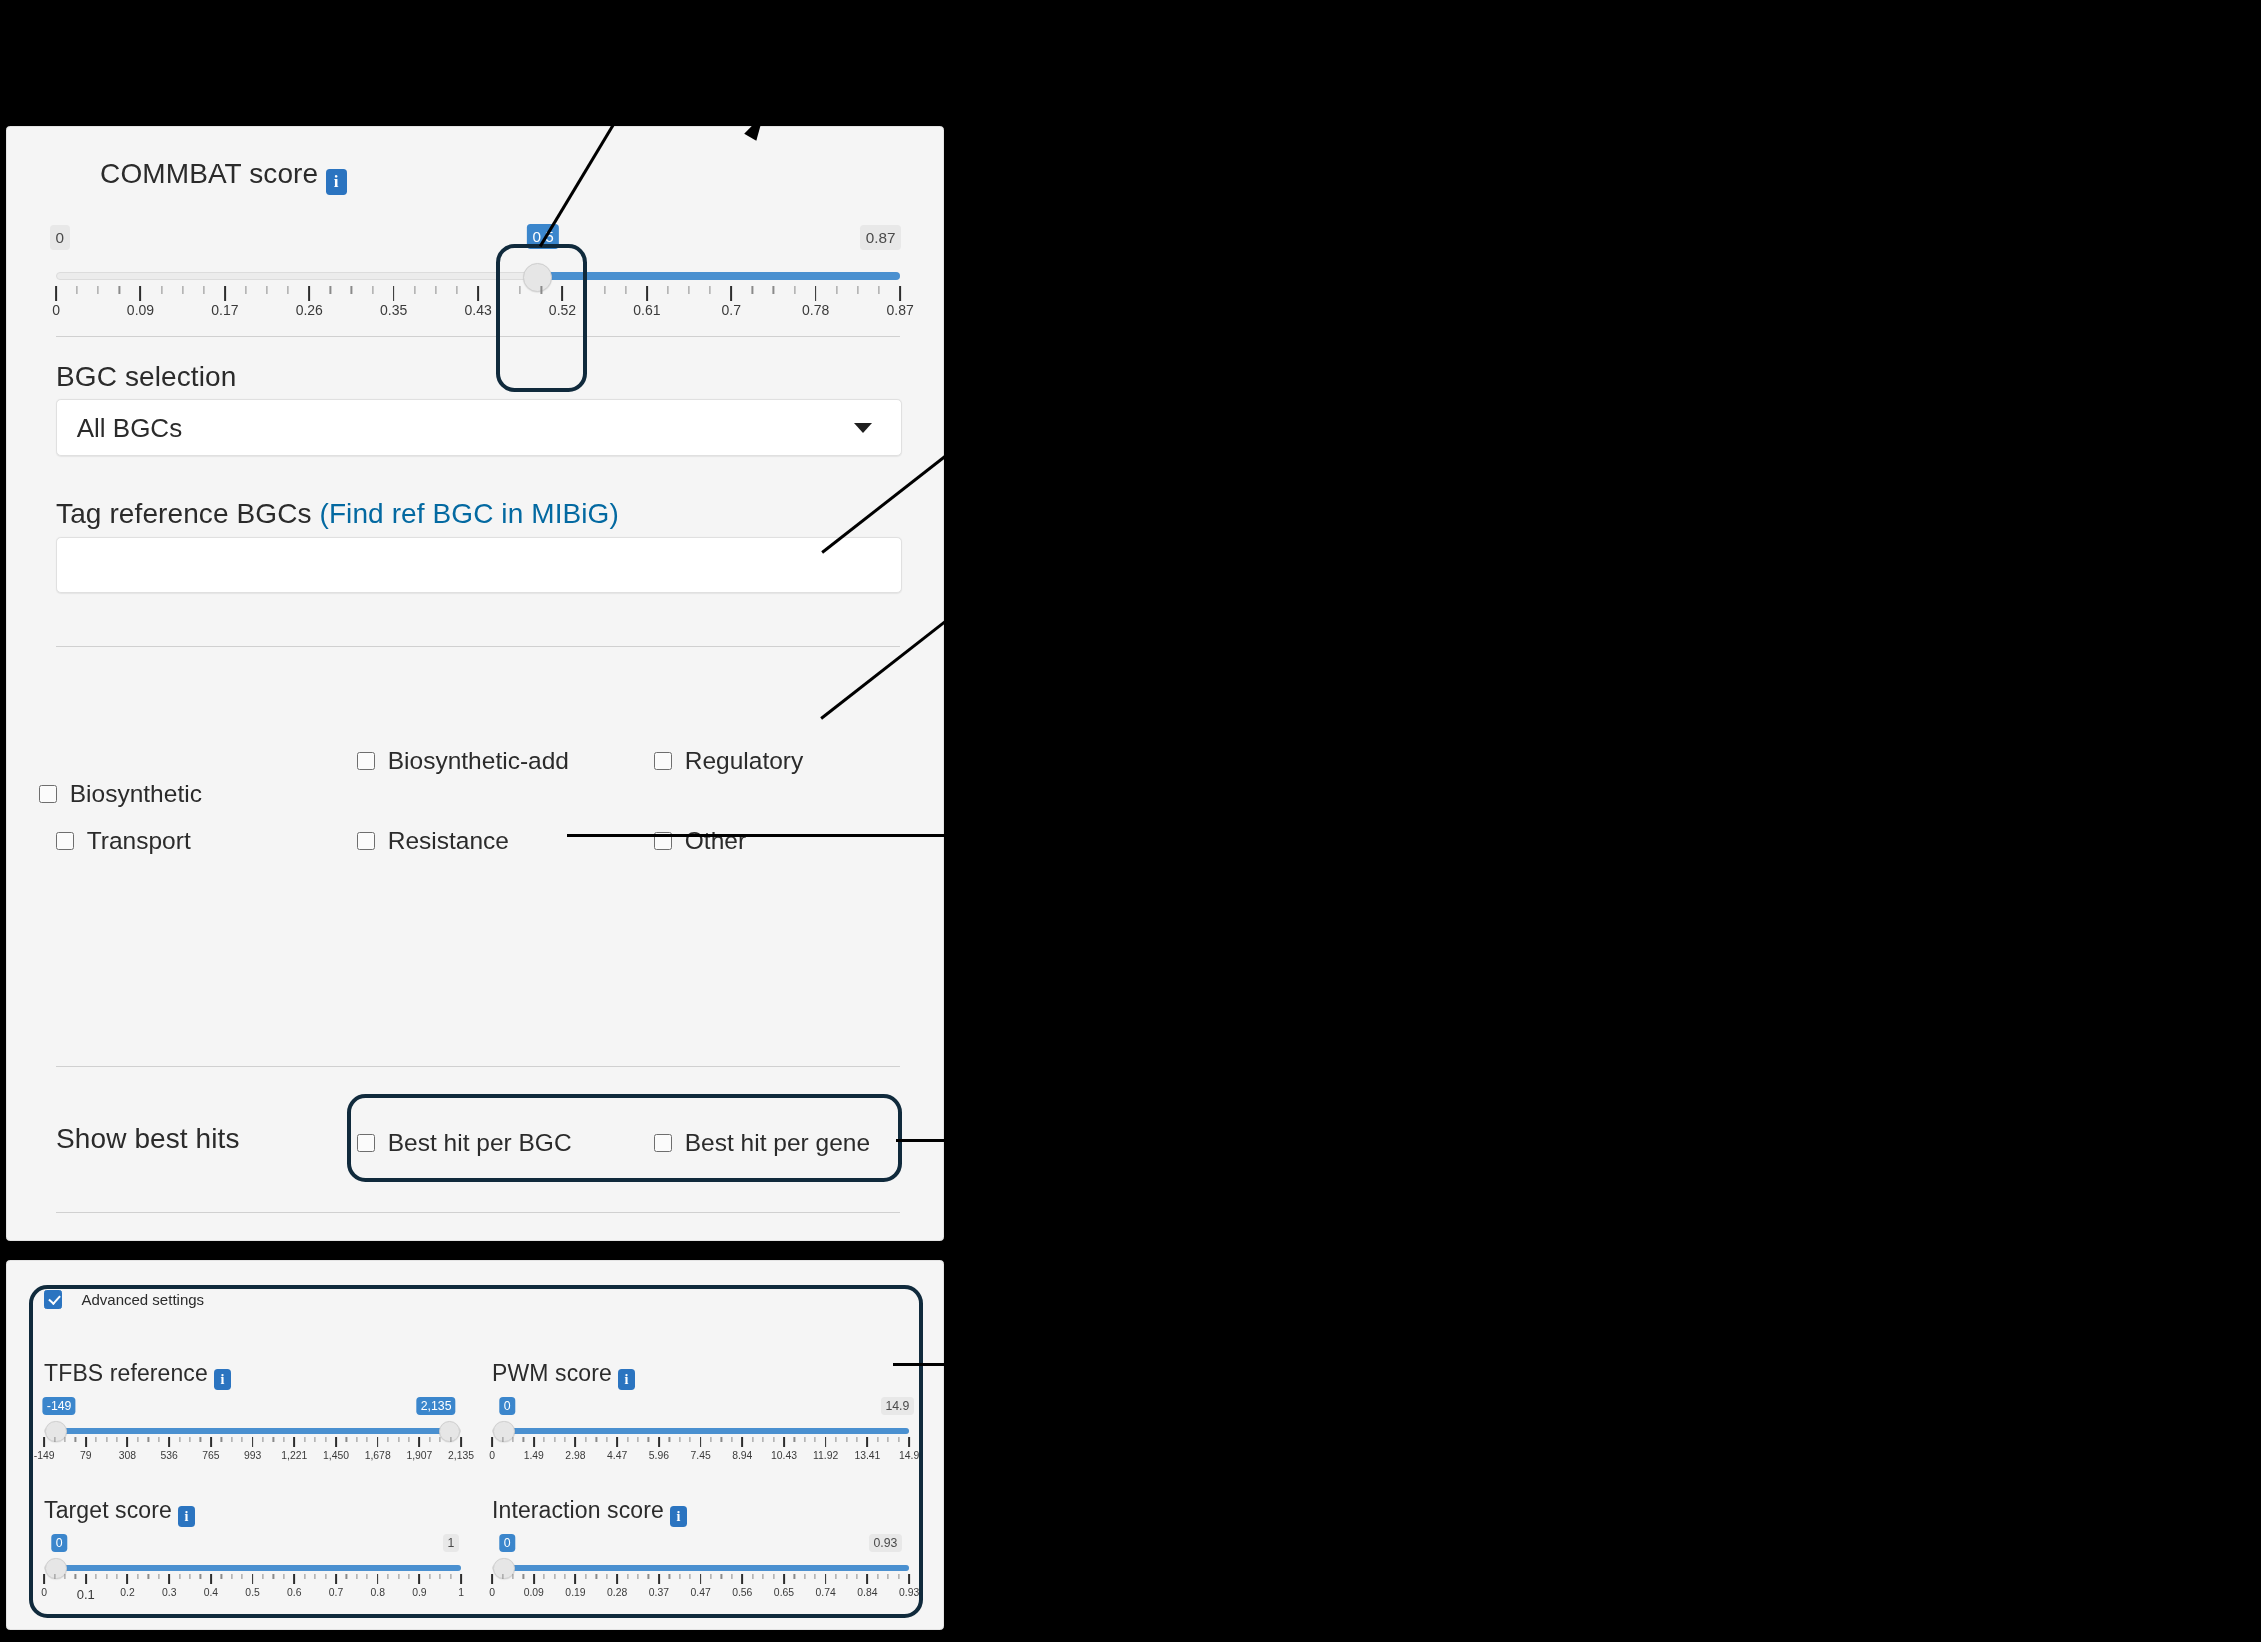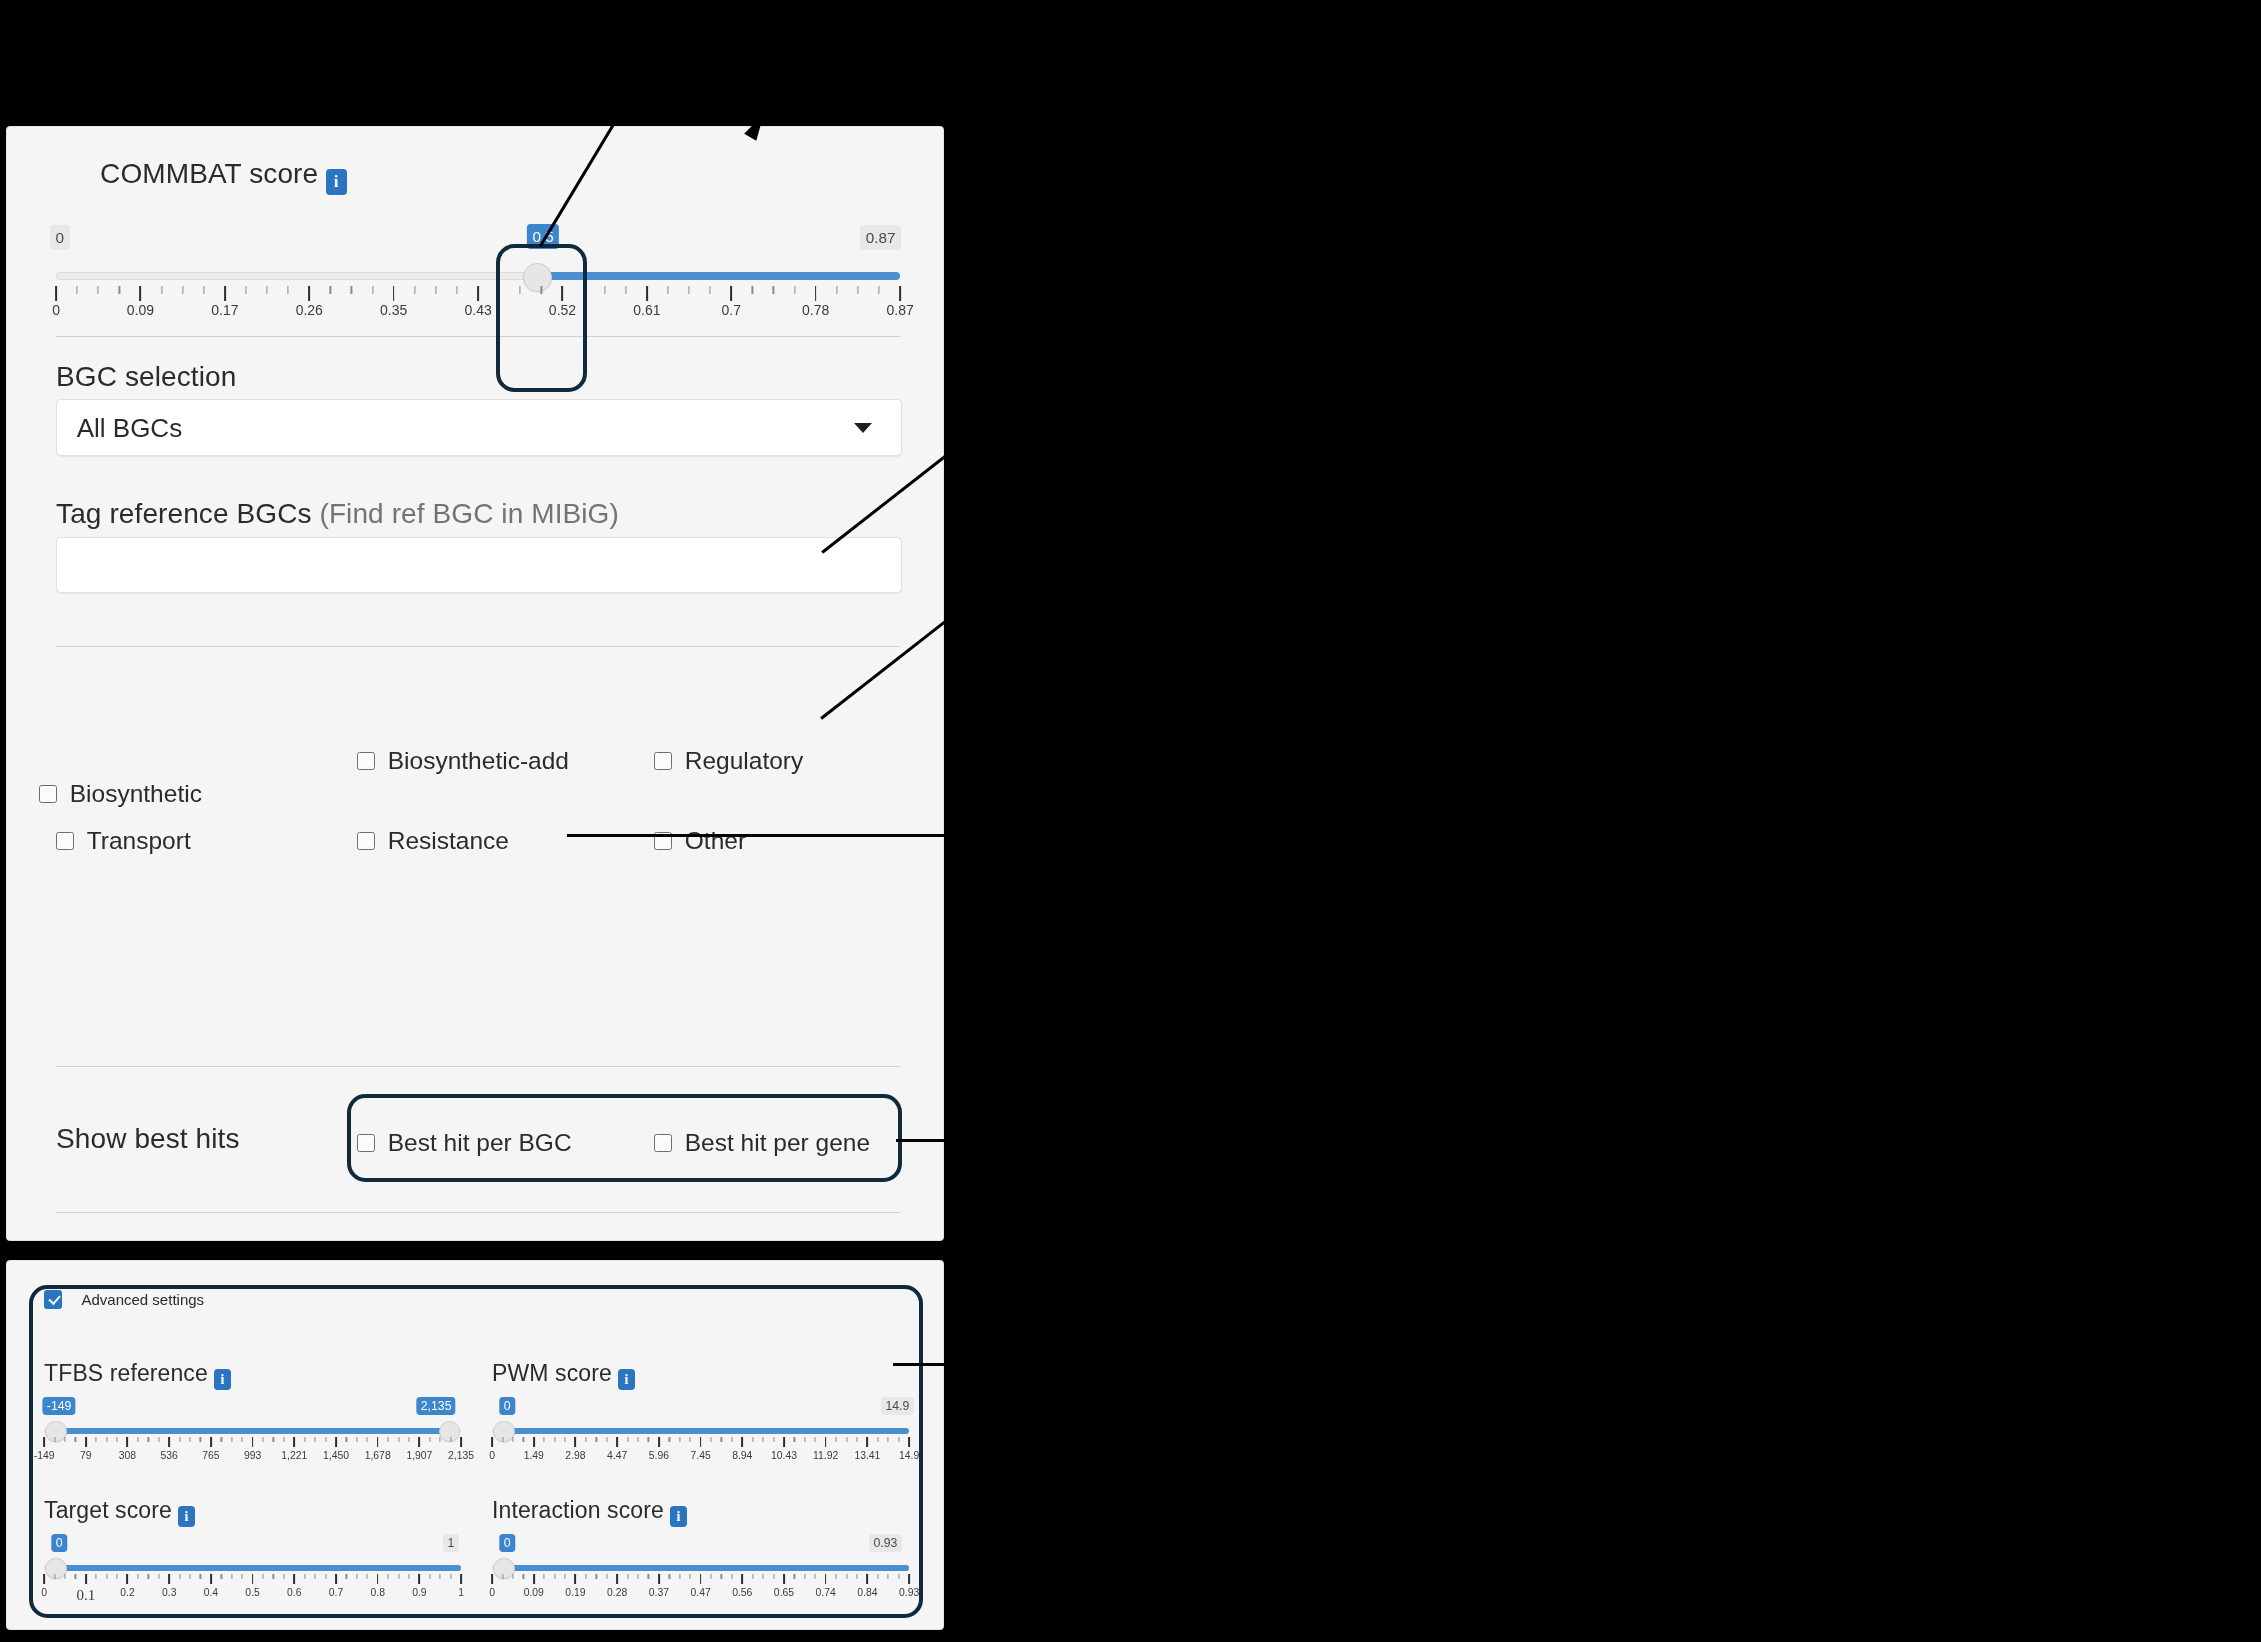--- a/index.html
+++ b/index.html
@@ -12,21 +12,21 @@
   
   .panel{position:absolute;background:#f5f5f5;border:1.2px solid #e3e3e3;
          border-radius:3.7px;box-shadow:0 1.2px 1.8px rgba(0,0,0,.10);}
   #panel-main{left:6.1px;top:126px;width:936px;height:1113px;}
   #panel-adv {left:6.1px;top:1260px;width:936px;height:368px;}
 
   .inner{position:absolute;left:49px;right:43px;}
 
   
   .h-label{font-size:28px;color:#2b2b2b;letter-spacing:0.1px;white-space:nowrap;}
-  .h-sub{font-size:28px;color:#737373;}
+  .h-sub{font-size:28px;color:#0369a1;}
 
   
   .info-icon{display:inline-block;vertical-align:-3.7px;width:21px;height:26px;
              background:#2b74c0;border-radius:3.7px;color:#fff;font-size:17px;
              font-weight:bold;line-height:26px;text-align:center;
              font-family:"Liberation Serif",serif;margin-left:7.4px;}
 
   
   .divider{position:absolute;left:49px;right:43px;height:0;
            border-top:1.8px solid #d0d0d0;}
@@ -410,21 +410,21 @@
           <div class="tick minor" style="left: 85%; height: 4.9px;"></div>
           <div class="tick minor" style="left: 87.5%; height: 4.9px;"></div>
           <div class="tick major" style="left: 90%; height: 9.8px;"></div>
           <div class="tick minor" style="left: 92.5%; height: 4.9px;"></div>
           <div class="tick minor" style="left: 95%; height: 4.9px;"></div>
           <div class="tick minor" style="left: 97.5%; height: 4.9px;"></div>
           <div class="tick major" style="left: 100%; height: 9.8px;"></div>
         </div>
       <div class="sl-tlabels" id="target-labels" style="top:24.5px;">
           <div class="tlabel" style="left: 0%; font-size: 10.4px;">0</div>
-          <div class="tlabel" style="left: 10%; font-size: 15px; font-family: Liberation Serif, serif;">0.1</div>
+          <div class="tlabel" style="left: 10%; font-size: 13px;">0.1</div>
           <div class="tlabel" style="left: 20%; font-size: 10.4px;">0.2</div>
           <div class="tlabel" style="left: 30%; font-size: 10.4px;">0.3</div>
           <div class="tlabel" style="left: 40%; font-size: 10.4px;">0.4</div>
           <div class="tlabel" style="left: 50%; font-size: 10.4px;">0.5</div>
           <div class="tlabel" style="left: 60%; font-size: 10.4px;">0.6</div>
           <div class="tlabel" style="left: 70%; font-size: 10.4px;">0.7</div>
           <div class="tlabel" style="left: 80%; font-size: 10.4px;">0.8</div>
           <div class="tlabel" style="left: 90%; font-size: 10.4px;">0.9</div>
           <div class="tlabel" style="left: 100%; font-size: 10.4px;">1</div>
         </div>

